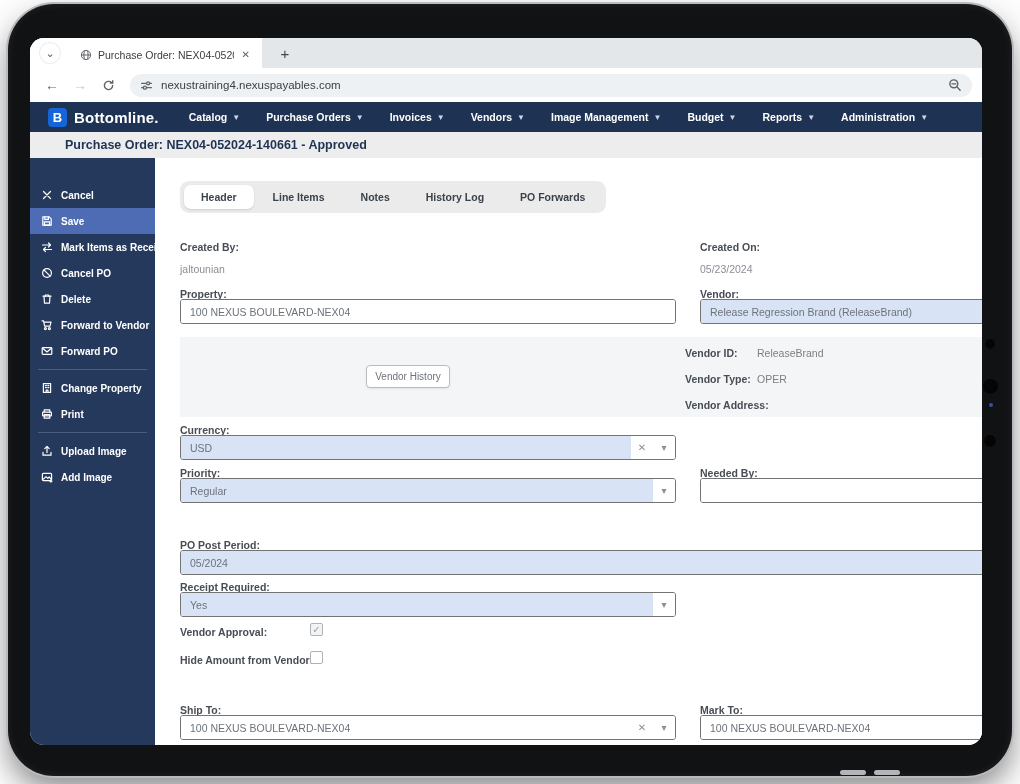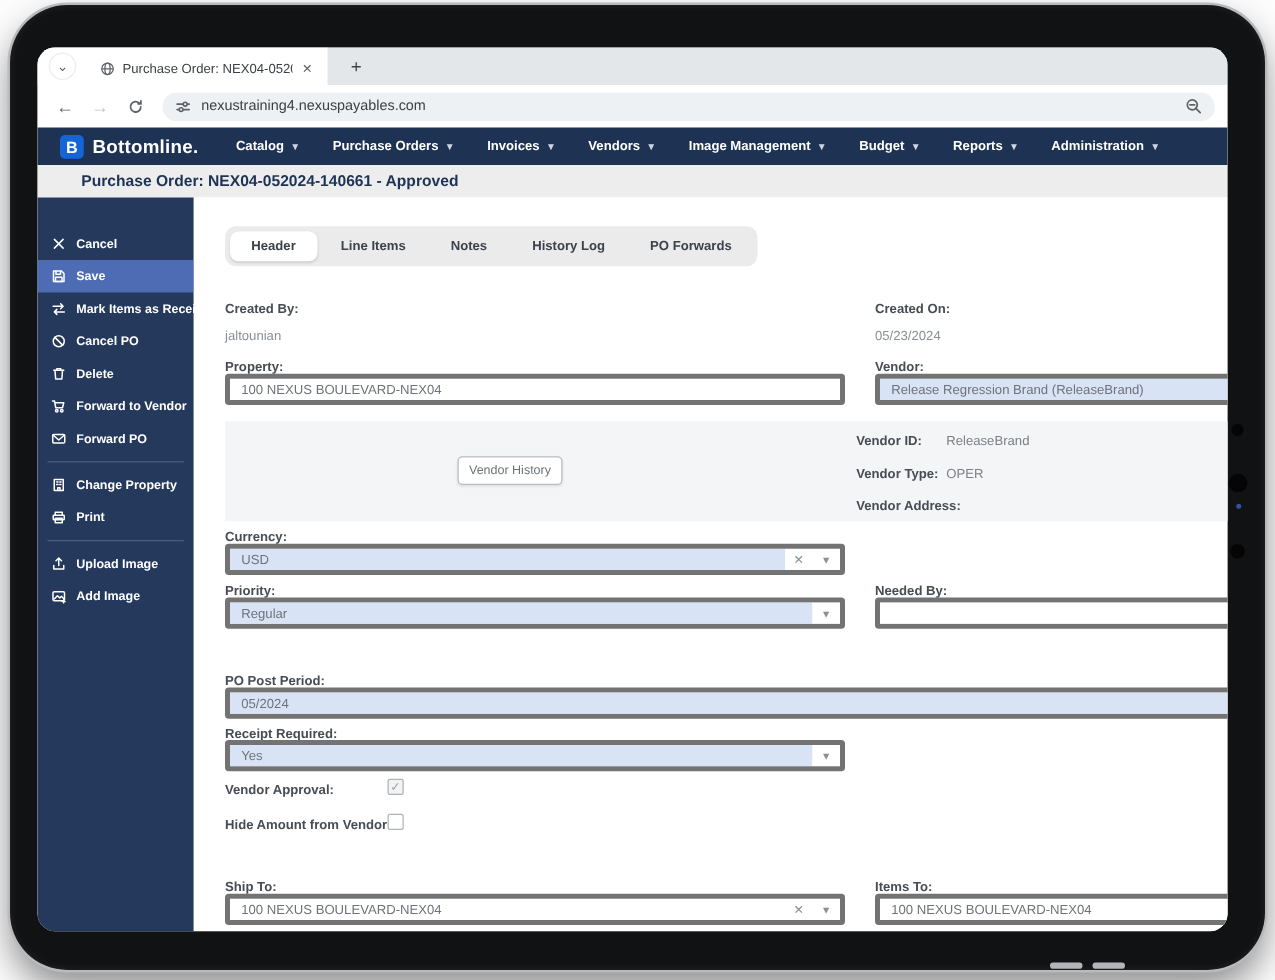--- a/index.html
+++ b/index.html
@@ -73,21 +73,21 @@
   .abs { position:absolute; }
 
   .tabbar { display:inline-flex; background:#ebebec; border-radius:9px; padding:4px; gap:2px; }
   .ftab { font-size:10.5px; font-weight:bold; color:#3b424b; padding:6px 17px; border-radius:7px;
           white-space:nowrap; cursor:default; }
   .ftab.active { background:#fff; box-shadow:0 1px 2px rgba(0,0,0,.12); }
 
   .flabel { font-size:10.5px; font-weight:bold; color:#474d54; }
   .fvalue { font-size:10.5px; color:#8a8f95; }
 
-  .ctrl { display:flex; align-items:stretch; height:25px; border:4px solid #737373; border-radius:3px;
+  .ctrl { display:flex; align-items:stretch; height:25px; border:1px solid #737373; border-radius:3px;
           background:#fff; overflow:hidden; }
   .ctrl .fill { flex:1; display:flex; align-items:center; padding:0 9px; font-size:10.5px; color:#6d737a;
                 background:#fff; }
   .ctrl .fill.blue { background:#d9e3f6; }
   .ctrl .sfx { display:flex; align-items:center; justify-content:center; width:22px; color:#8b9096;
                font-size:10px; background:#fff; }
   .ctrl input { border:none; outline:none; background:transparent; width:100%; font-size:10.5px;
                 color:#6d737a; font-family:"Liberation Sans", sans-serif; }
 
   .panel { background:#f4f5f6; }
@@ -398,21 +398,21 @@
         <div class="abs cbx" style="left:155px; top:493px;"></div>
 
         <div class="abs flabel" style="left:25px; top:546px;">Ship To:</div>
         <div class="abs ctrl" style="left:25px; top:557px; width:496px;">
           <div class="fill">
               <span>100 NEXUS BOULEVARD-NEX04</span>
             </div>
           <span class="sfx">✕</span>
           <span class="sfx">▾</span>
         </div>
-        <div class="abs flabel" style="left:545px; top:546px;">Items To:</div>
+        <div class="abs flabel" style="left:545px; top:546px;">Mark To:</div>
         <div class="abs ctrl" style="left:545px; top:557px; width:302px;">
           <div class="fill">
               <span>100 NEXUS BOULEVARD-NEX04</span>
             </div>
         </div>
 
       </div>
     </div>
   </div>
 </div>

